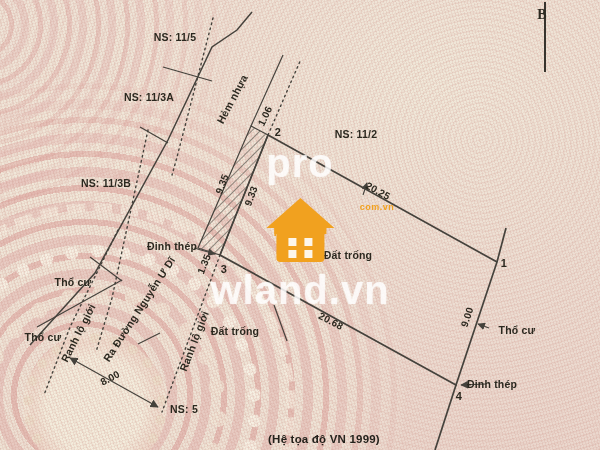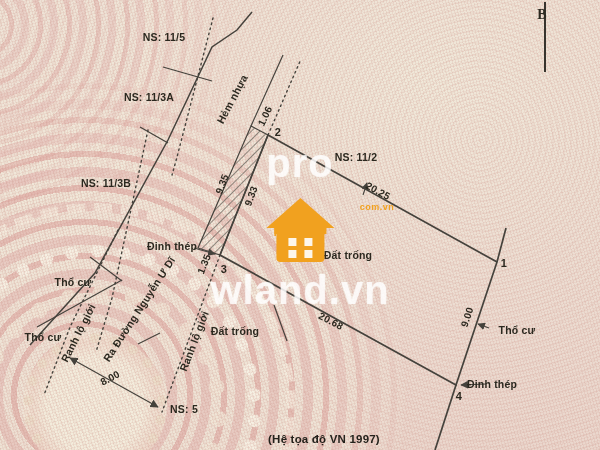--- a/index.html
+++ b/index.html
@@ -91,24 +91,24 @@
     <path d="M70,358 L158,407" stroke="#45423c" stroke-width="1.2" marker-start="url(#arr)" marker-end="url(#arr)"></path>
     <path d="M194,248 L215,254" stroke="#45423c" stroke-width="1.1" marker-end="url(#arr)"></path>
     <path d="M486,384 L461,385" stroke="#45423c" stroke-width="1.1" marker-end="url(#arr)"></path>
     <path d="M489,328 L478,324" stroke="#45423c" stroke-width="1.1" marker-end="url(#arr)"></path>
     <path d="M363,195 L367,183" stroke="#45423c" stroke-width="1.1" marker-end="url(#arr)"></path>
     <path d="M138,344 L160,333" stroke="#45423c" stroke-width="1.1"></path>
 
     <path d="M545,2 L545,72" stroke="#24221c" stroke-width="1.8"></path>
   </svg>
 
-  <div class="lbl" style="left:164px;top:37px;">NS: 11/5</div>
+  <div class="lbl" style="left:175px;top:37px;">NS: 11/5</div>
   <div class="lbl" style="left:149px;top:97px;text-align:right;">NS: 11/3A</div>
   <div class="lbl" style="left:106px;top:183px;">NS: 11/3B</div>
-  <div class="lbl" style="left:356px;top:134px;margin-top:23px;">NS: 11/2</div>
+  <div class="lbl" style="left:356px;top:134px;">NS: 11/2</div>
   <div class="lbl" style="left:184px;top:409px;">NS: 5</div>
 
   <div class="lbl" style="left:232px;top:99px;transform:translate(-50%,-50%) rotate(-62deg);">Hẻm nhựa</div>
   <div class="lbl" style="left:348px;top:255px;">Đất trống</div>
   <div class="lbl" style="left:235px;top:331px;">Đất trống</div>
   <div class="lbl" style="left:73px;top:282px;">Thổ cư</div>
   <div class="lbl" style="left:43px;top:337px;">Thổ cư</div>
   <div class="lbl" style="left:517px;top:330px;">Thổ cư</div>
   <div class="lbl" style="left:78px;top:333px;transform:translate(-50%,-50%) rotate(-63deg);">Ranh lộ giới</div>
   <div class="lbl" style="left:194px;top:341px;transform:translate(-50%,-50%) rotate(-69deg);">Ranh lộ giới</div>
@@ -125,21 +125,21 @@
   <div class="lbl dim" style="left:204px;top:264px;transform:translate(-50%,-50%) rotate(-68deg);">1.35</div>
   <div class="lbl dim" style="left:110px;top:378px;transform:translate(-50%,-50%) rotate(-28deg);">8.00</div>
 
   <div class="lbl pt" style="left:504px;top:263px;">1</div>
   <div class="lbl pt" style="left:278px;top:132px;">2</div>
   <div class="lbl pt" style="left:224px;top:269px;">3</div>
   <div class="lbl pt" style="left:459px;top:396px;">4</div>
 
   <div class="lbl north" style="left:542px;top:15px;">B</div>
 
-  <div class="lbl t2" style="left:324px;top:439px;">(Hệ tọa độ VN 1997)</div>
+  <div class="lbl t2" style="left:324px;top:439px;">(Hệ tọa độ VN 1999)</div>
 
   <div class="wm-orange wm-sub2" style="left:297px;top:231px;">Nhadat</div>
   <div class="wm" style="left:300px;top:227px;">
     <span class="wm-big">pro</span>
     <svg width="72" height="72" viewBox="0 0 72 72" style="margin:6px -2px 0 -2px;">
       <path d="M36 4 L70 34 L62 34 L62 40 L10 40 L10 34 L2 34 Z" fill="#f1a11f"></path>
       <rect x="12" y="36" width="48" height="32" rx="4" fill="#f1a11f"></rect>
       <rect x="24" y="44" width="8" height="8" fill="#fdf6ea"></rect>
       <rect x="40" y="44" width="8" height="8" fill="#fdf6ea"></rect>
       <rect x="24" y="56" width="8" height="8" fill="#fdf6ea"></rect>

